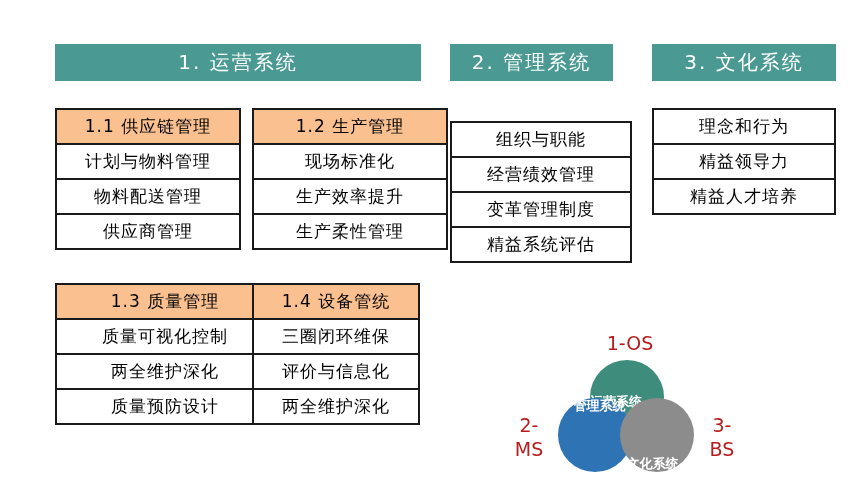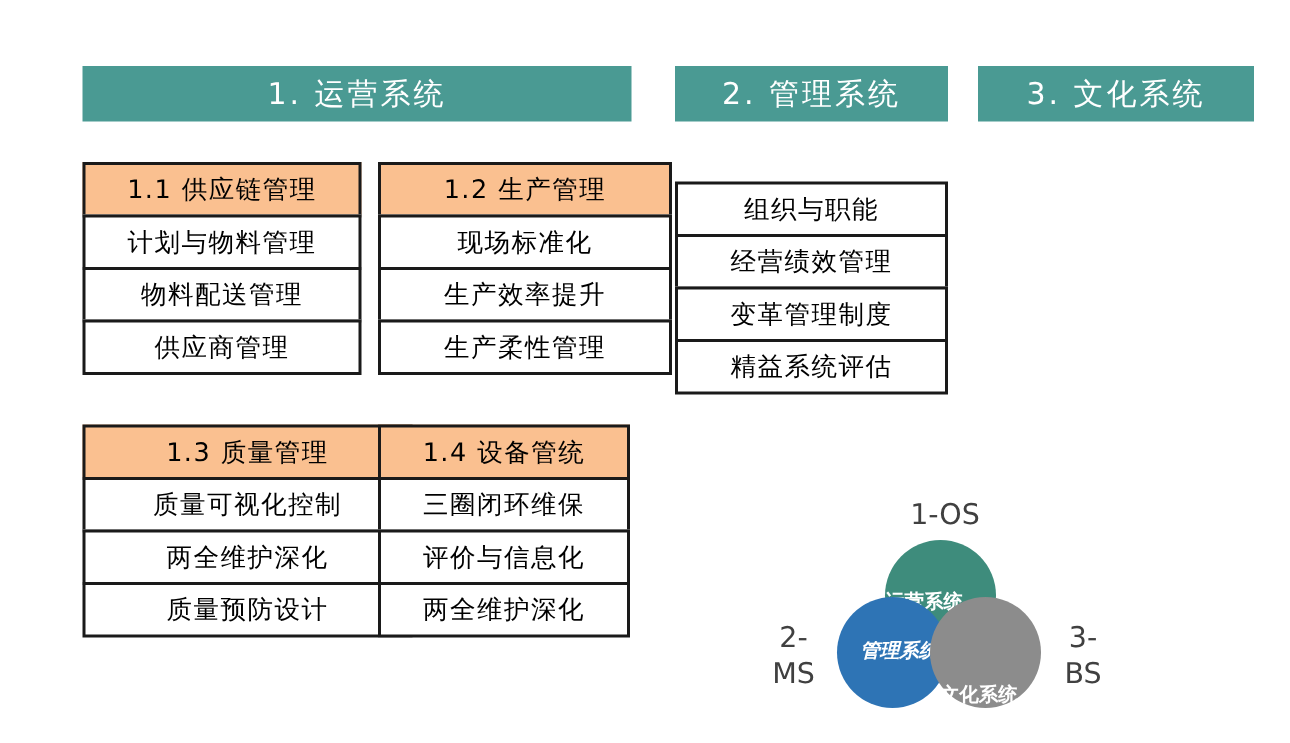--- a/index.html
+++ b/index.html
@@ -26,36 +26,36 @@
 
   .circle {
     position:absolute; width:74px; height:74px; border-radius:50%;
     color:#fff; font-size:13px; font-weight:bold; line-height:1.2;
     display:flex; justify-content:center; align-items:center;
     text-align:center;
   }
   .c-op { left:590px; top:360px; z-index:1; background:var(--venn-operation,#3E8C7C);
           justify-content:flex-start; padding-top:9px; }
   .c-ms { left:558px; top:398px; z-index:2; background:var(--venn-management,#2E74B5);
-          align-items:center; padding-left:9px;font-style:italic; }
+          align-items:flex-start; padding-left:9px; }
   .c-bs { left:620px; top:398px; z-index:3; background:var(--venn-culture,#8C8C8C);
           align-items:flex-end; padding-right:9px; }
 
-  .venn-label { position:absolute; color:#404040; font-size:19px; text-align:center; line-height:1.25; }
+  .venn-label { position:absolute; color:#b91c1c; font-size:19px; text-align:center; line-height:1.25; }
   .lbl-os { left:585px; top:332px; width:90px; }
   .lbl-ms { left:505px; top:414px; width:48px; }
   .lbl-bs { left:698px; top:414px; width:48px; }
 </style>
 </head>
 <body>
 
 <div class="canvas">
 
   <div class="sec-header" style="left:55px; top:44px; width:366px;">1. 运营系统</div>
-  <div class="sec-header" style="left:450px; top:44px; width:182px;">2. 管理系统</div>
+  <div class="sec-header" style="left:450px; top:44px; width:163px;">2. 管理系统</div>
   <div class="sec-header" style="left:652px; top:44px; width:184px;">3. 文化系统</div>
 
   <div class="group" style="left:55px; top:108px; width:186px;">
     <div class="cell sub-header">1.1 供应链管理</div>
     <div class="cell">计划与物料管理</div>
     <div class="cell">物料配送管理</div>
     <div class="cell">供应商管理</div>
   </div>
 
   <div class="group" style="left:252px; top:108px; width:196px;">
@@ -79,20 +79,25 @@
     <div class="cell">两全维护深化</div>
   </div>
 
   <div class="group" style="left:450px; top:121px; width:182px;">
     <div class="cell">组织与职能</div>
     <div class="cell">经营绩效管理</div>
     <div class="cell">变革管理制度</div>
     <div class="cell">精益系统评估</div>
   </div>
 
+  <div class="group" style="left:652px; top:108px; width:184px;">
+    <div class="cell">理念和行为</div>
+    <div class="cell">精益领导力</div>
+    <div class="cell">精益人才培养</div>
+  </div>
 
   <div class="venn-label lbl-os">1-OS</div>
 
   <div class="venn-label lbl-ms">
     <div>2-</div>
     <div>MS</div>
   </div>
 
   <div class="venn-label lbl-bs">
     <div>3-</div>

